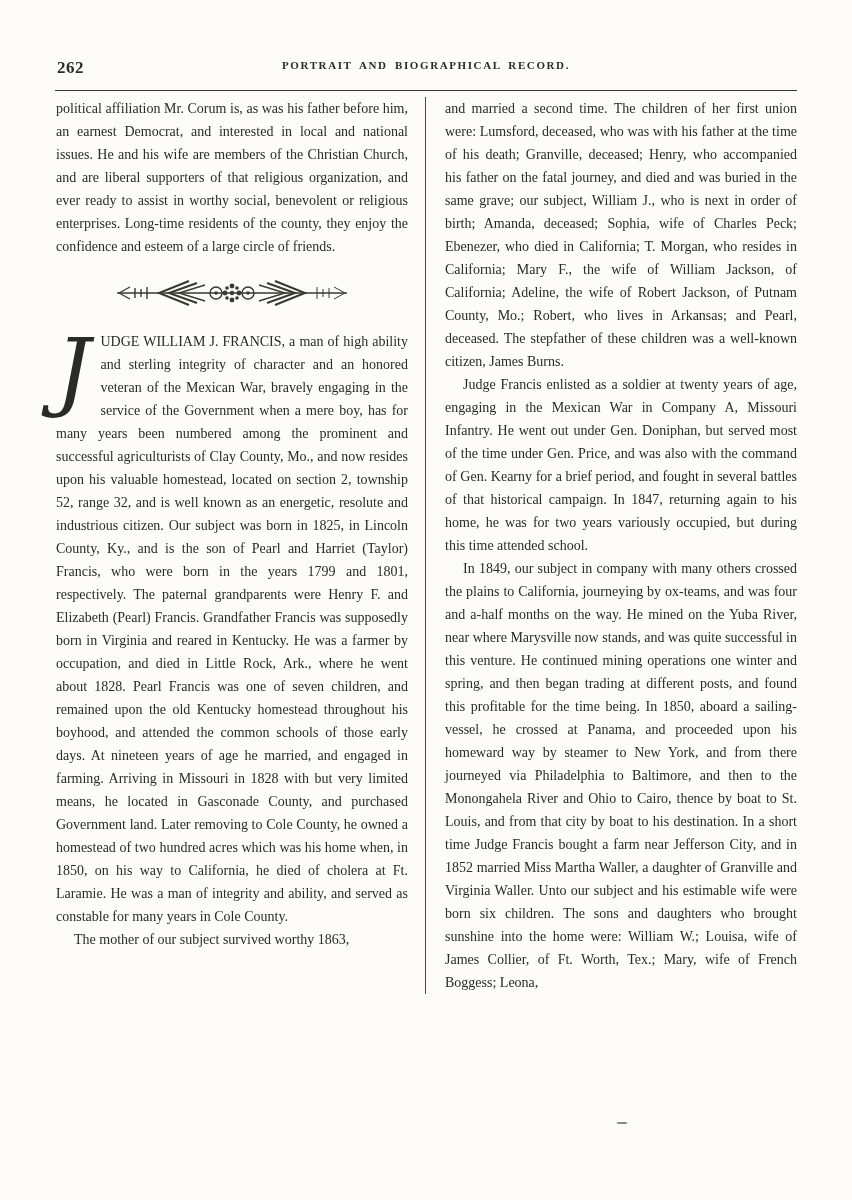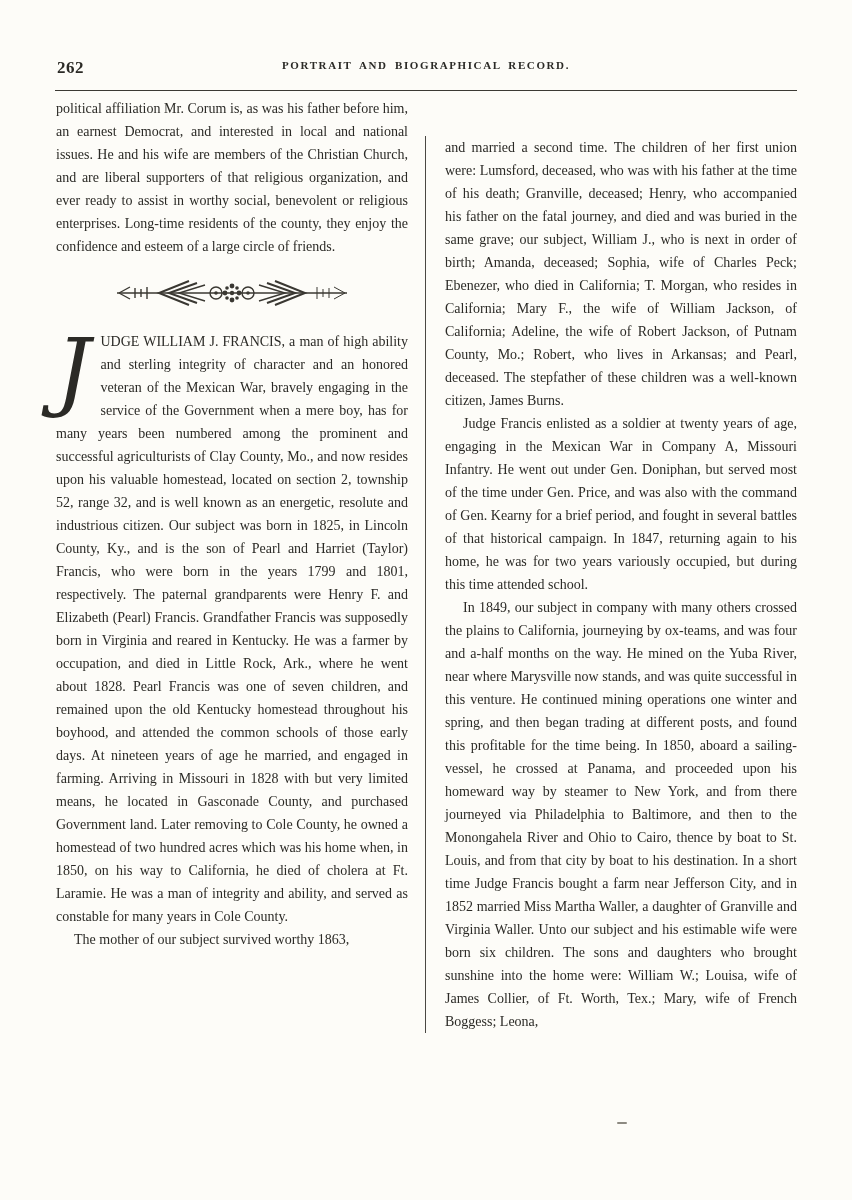--- a/index.html
+++ b/index.html
@@ -60,21 +60,20 @@
     text-align: justify;
   }
   .col-left {
     width: 352px;
     padding-right: 17px;
   }
   .col-right {
     width: 352px;
     padding-left: 19px;
     border-left: 1px solid #4a4843;
-    margin-top: 39px;
   }
   .col p {
     margin: 0;
   }
   .col p.indent {
     text-indent: 18px;
   }
   .ornament-row {
     text-align: center;
     margin: 20px 0 22px 0;

